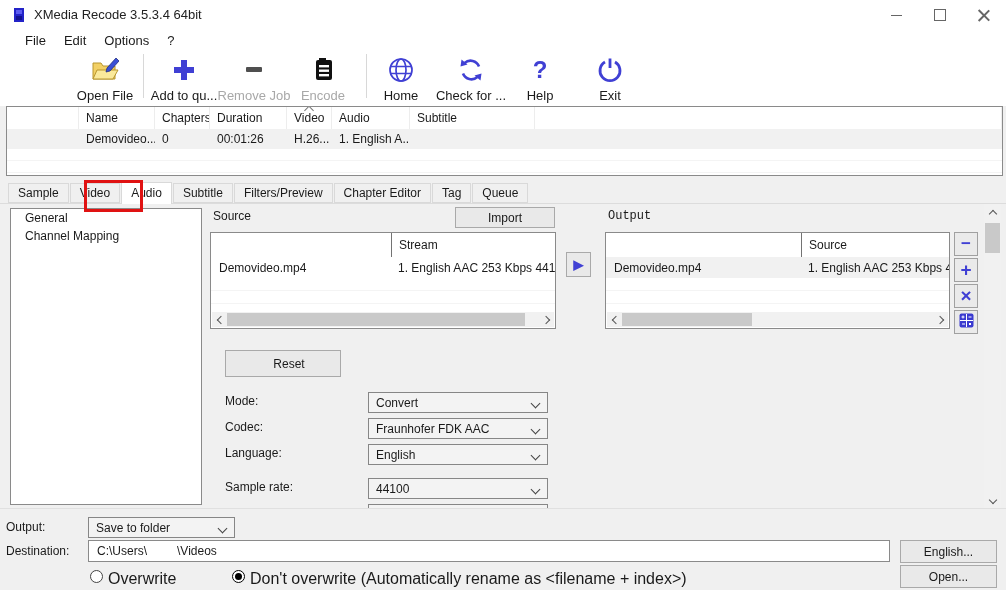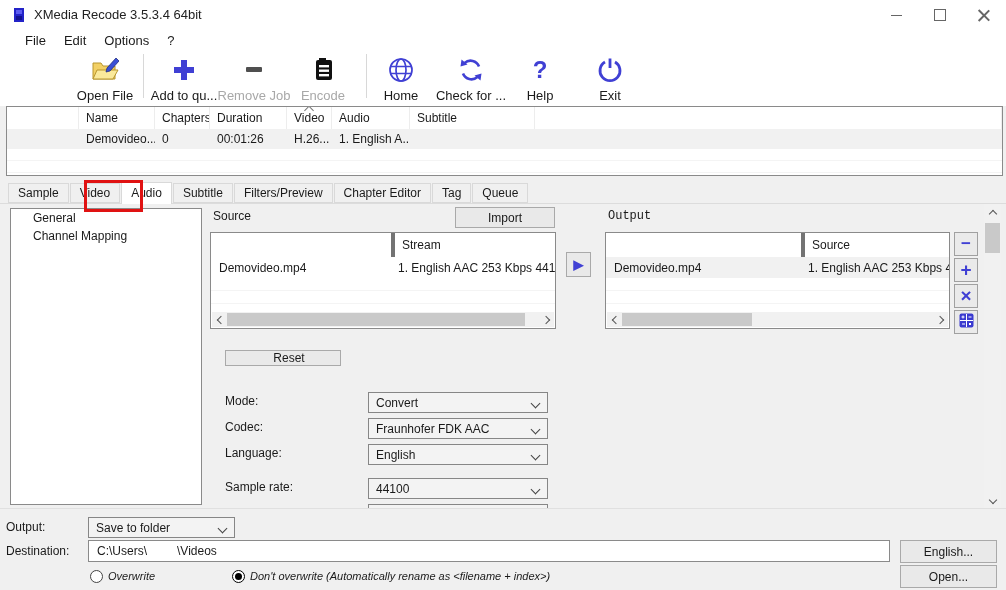--- a/index.html
+++ b/index.html
@@ -38,49 +38,49 @@
   .jlempty{height:11px;border-bottom:1px solid #f4f4f4;}
   .sortup{position:absolute;left:50%;top:0;width:6px;height:6px;border-left:1.5px solid #777;border-top:1.5px solid #777;transform:translateX(-50%) rotate(45deg);}
   
   #tabbar{left:8px;top:183px;height:20px;display:flex;}
   .tab{height:18px;line-height:18px;padding:0 9px;background:#f0f0f0;border:1px solid #d9d9d9;margin-right:1px;font-size:12px;white-space:nowrap;}
   .tab.active{background:#fff;height:21px;line-height:20px;border-bottom:none;position:relative;z-index:2;margin-top:-1px;}
   #redbox{left:84px;top:180px;width:53px;height:26px;border:3px solid #e01212;z-index:5;pointer-events:none;}
   
   #tabpanel{left:0;top:203px;width:1006px;height:305px;background:#f0f0f0;border-top:1px solid #dcdcdc;box-sizing:border-box;overflow:hidden;}
   #cats{left:10px;top:4px;width:192px;height:297px;background:#fff;border:1px solid #8a8a8a;box-sizing:border-box;}
-  .catitem{padding:2px 22px;font-size:12px;}
+  .catitem{padding:2px 14px;font-size:12px;}
   .panlabel{font-size:12px;}
   .btn{background:#e9e9e9;border:1px solid #a9a9a9;display:flex;align-items:center;justify-content:center;font-size:12px;box-sizing:border-box;}
   .tbl{background:#fff;border:1px solid #8a8a8a;box-sizing:border-box;overflow:hidden;}
   .tblhead{height:24px;display:flex;align-items:center;}
   .tblrow{height:21px;display:flex;align-items:center;}
   .fcol{padding-left:8px;box-sizing:border-box;white-space:nowrap;overflow:hidden;}
-  .scol{border-left:4px solid #737373;padding-left:7px;box-sizing:border-box;white-space:nowrap;overflow:hidden;height:100%;display:flex;align-items:center;}
+  .scol{border-left:1px solid #737373;padding-left:7px;box-sizing:border-box;white-space:nowrap;overflow:hidden;height:100%;display:flex;align-items:center;}
   .emptyrow{height:12px;border-bottom:1px solid #f4f4f4;}
   .hscroll{position:absolute;left:1px;right:1px;bottom:1px;height:15px;background:#f1f1f1;display:flex;align-items:center;}
   .sarrow{width:15px;height:15px;display:flex;align-items:center;justify-content:center;flex:none;}
   .chevL{width:5px;height:5px;border-left:1.5px solid #555;border-bottom:1.5px solid #555;transform:rotate(45deg);margin-left:2px;}
   .chevR{width:5px;height:5px;border-right:1.5px solid #555;border-top:1.5px solid #555;transform:rotate(45deg);margin-right:2px;}
   .chevU{width:5px;height:5px;border-left:1.5px solid #555;border-top:1.5px solid #555;transform:rotate(45deg);margin-top:2px;}
   .chevD{width:5px;height:5px;border-right:1.5px solid #555;border-bottom:1.5px solid #555;transform:rotate(45deg);margin-bottom:2px;}
   .thumbh{height:13px;background:#c9c9c9;}
   .sidebtn{position:absolute;left:954px;width:24px;height:24px;background:#eaeaea;border:1px solid #a0a0a0;display:flex;align-items:center;justify-content:center;box-sizing:border-box;}
   #vscroll{left:984px;top:0;width:17px;height:305px;background:#f1f1f1;}
   #vthumb{left:1px;top:19px;width:15px;height:30px;background:#c9c9c9;}
   .dd{position:absolute;background:#f3f3f3;border:1px solid #868686;box-sizing:border-box;display:flex;align-items:center;padding-left:7px;font-size:12px;}
   .dd .chevDD{position:absolute;right:8px;top:7px;width:6px;height:6px;border-right:1.5px solid #444;border-bottom:1.5px solid #444;transform:rotate(45deg);}
   .fieldlabel{position:absolute;left:225px;font-size:12px;}
   
   #bottombar{left:0;top:508px;width:1006px;height:82px;background:#f0f0f0;border-top:1px solid #e0e0e0;box-sizing:border-box;}
   #destinput{left:88px;top:31px;width:802px;height:22px;background:#fff;border:1px solid #8a8a8a;box-sizing:border-box;display:flex;align-items:center;padding-left:8px;white-space:pre;font-size:12px;}
   .radio{position:absolute;width:13px;height:13px;border:1px solid #444;border-radius:50%;background:#fff;box-sizing:border-box;}
   .radio.sel{border:1px solid #000;}
   .radio.sel::after{content:"";position:absolute;left:2px;top:2px;width:7px;height:7px;border-radius:50%;background:#000;}
-  .radiolabel{position:absolute;font-size:11px;white-space:nowrap;font-style:italic;}
+  .radiolabel{position:absolute;font-size:16px;white-space:nowrap;}
 </style>
 </head>
 <body>
 
 <div id="win">
 
   <div class="abs" id="titlebar">
     <span class="abs" style="left:11px;top:7px;">
       <svg width="16" height="16" viewBox="0 0 16 16">
           <rect x="3" y="1" width="10" height="14" fill="#2323c8"></rect>
@@ -310,21 +310,21 @@
     <div class="abs" id="vscroll">
       <div class="abs sarrow" style="left:1px;top:1px;">
           <span class="chevU"></span>
         </div>
       <div class="abs" id="vthumb"></div>
       <div class="abs sarrow" style="left:1px;bottom:1px;">
           <span class="chevD"></span>
         </div>
     </div>
 
-    <div class="abs btn" style="left:225px;top:146px;width:116px;height:16px;padding-left:12px;">Reset</div>
+    <div class="abs btn" style="left:225px;top:146px;width:116px;height:27px;padding-left:12px;">Reset</div>
 
     <div class="fieldlabel" style="top:190px;">Mode:</div>
     <div class="dd" style="left:368px;top:188px;width:180px;height:21px;">
         <span>Convert</span>
         <span class="chevDD"></span>
       </div>
 
     <div class="fieldlabel" style="top:216px;">Codec:</div>
     <div class="dd" style="left:368px;top:214px;width:180px;height:21px;">
         <span>Fraunhofer FDK AAC</span>

